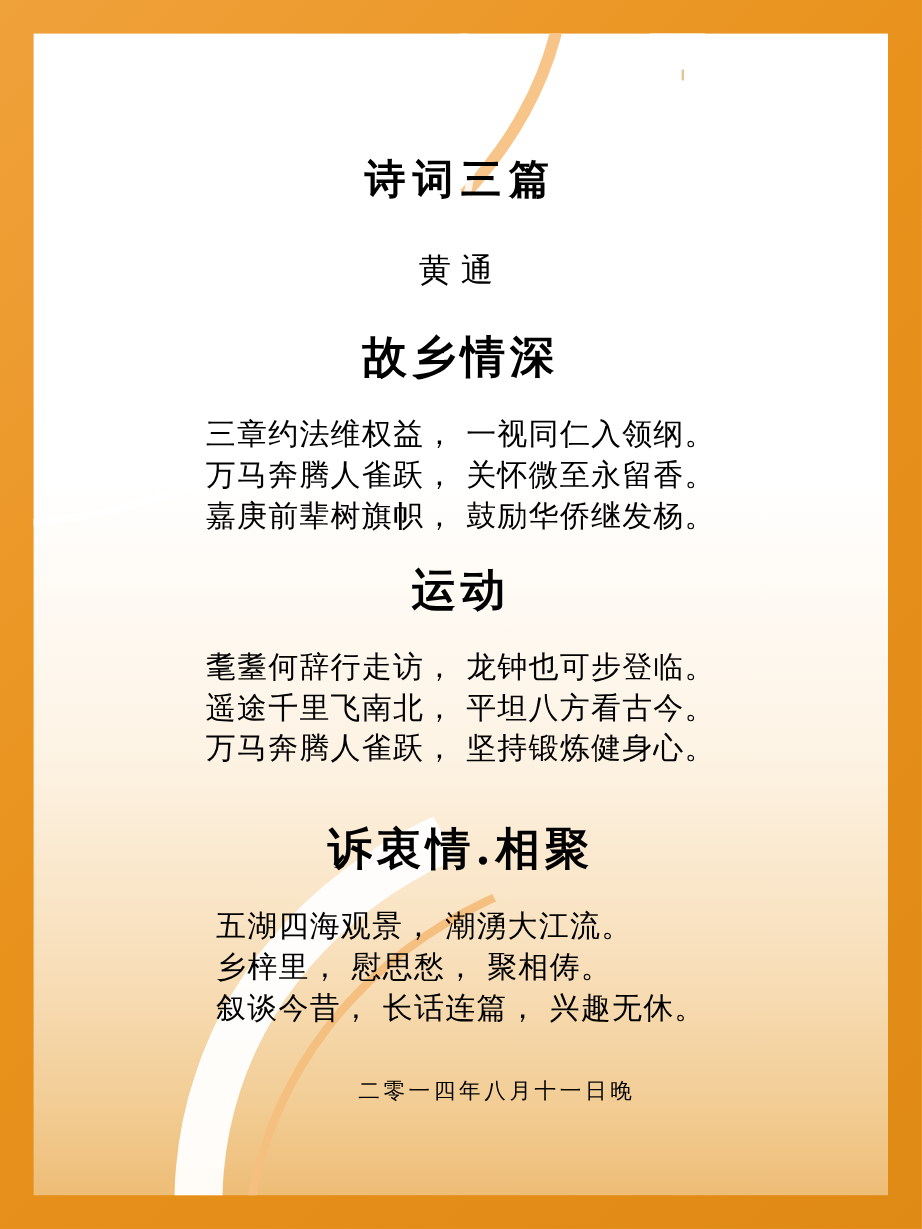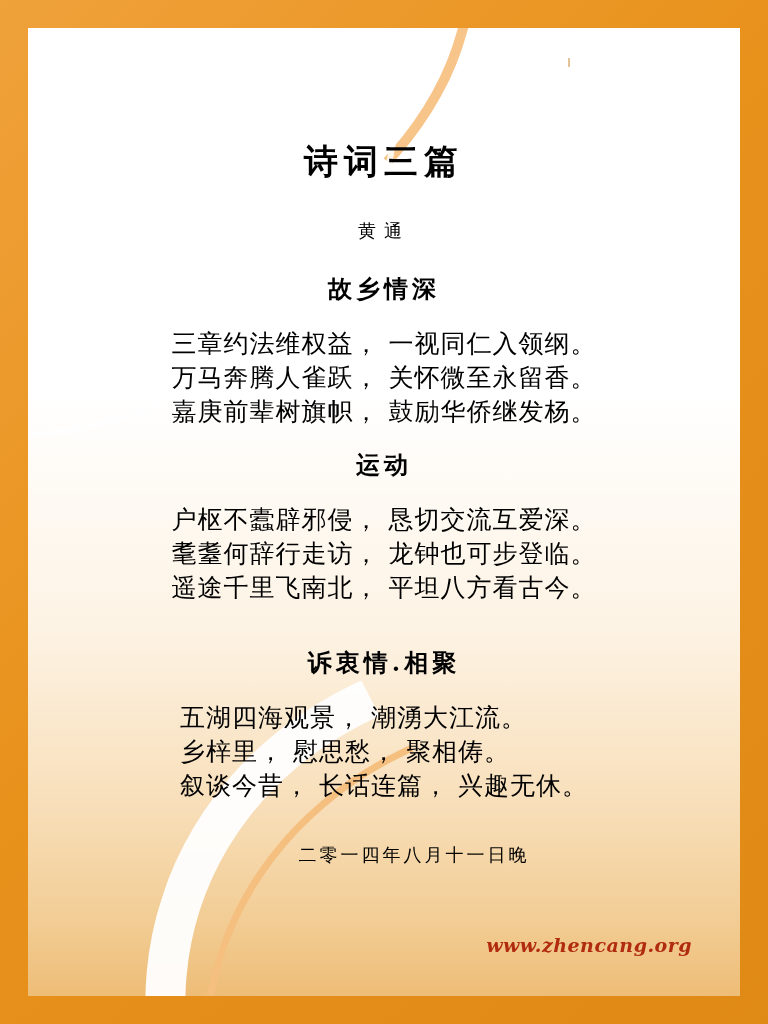--- a/index.html
+++ b/index.html
@@ -115,47 +115,47 @@
     width: 2px;
     height: 9px;
     background: #d9a96a;
     opacity: .7;
   }
 
   
   .content {
     position: absolute;
     left: 0;
-    top: 16px;
+    top: 4px;
     width: 712px;
     height: 948px;
     text-align: center;
     color: #000;
   }
 
   .doc-title {
     margin-top: 95px;
     font-family: "DejaVu Serif", "Liberation Serif", serif;
     font-size: 34px;
     font-weight: bold;
     letter-spacing: 6px;
   }
   .author {
     margin-top: 34px;
     font-family: "DejaVu Serif", "Liberation Serif", serif;
-    font-size: 18px;
+    font-size: 27px;
     letter-spacing: 8px;
   }
 
   .poem {
     margin-top: 30px;
   }
   .poem-title {
     font-family: "DejaVu Serif", "Liberation Serif", serif;
-    font-size: 24px;
+    font-size: 37px;
     font-weight: bold;
     letter-spacing: 4px;
     margin-bottom: 22px;
   }
   .poem-body {
     display: inline-block;
     text-align: left;
   }
   .poem-line {
     font-family: "DejaVu Sans", "Liberation Sans", sans-serif;
@@ -212,35 +212,34 @@
         <div class="poem-body">
           <div class="poem-line">三章约法维权益， 一视同仁入领纲。</div>
           <div class="poem-line">万马奔腾人雀跃， 关怀微至永留香。</div>
           <div class="poem-line">嘉庚前辈树旗帜， 鼓励华侨继发杨。</div>
         </div>
       </div>
 
       <div class="poem poem-2">
         <div class="poem-title">运动</div>
         <div class="poem-body">
-          <div class="poem-line">户枢不蠹辟邪侵， 恳切交流互爱深。</div>
           <div class="poem-line">耄耋何辞行走访， 龙钟也可步登临。</div>
           <div class="poem-line">遥途千里飞南北， 平坦八方看古今。</div>
+          <div class="poem-line">万马奔腾人雀跃， 坚持锻炼健身心。</div>
         </div>
       </div>
 
       <div class="poem poem-3">
         <div class="poem-title">诉衷情.相聚</div>
         <div class="poem-body">
           <div class="poem-line">五湖四海观景， 潮湧大江流。</div>
           <div class="poem-line">乡梓里， 慰思愁， 聚相俦。</div>
           <div class="poem-line">叙谈今昔， 长话连篇， 兴趣无休。</div>
         </div>
       </div>
 
       <div class="date">二零一四年八月十一日晚</div>
 
     </div>
 
-    <div class="watermark">www.zhencang.org</div>
 
   </div>
 </div>
 
 </body></html>

